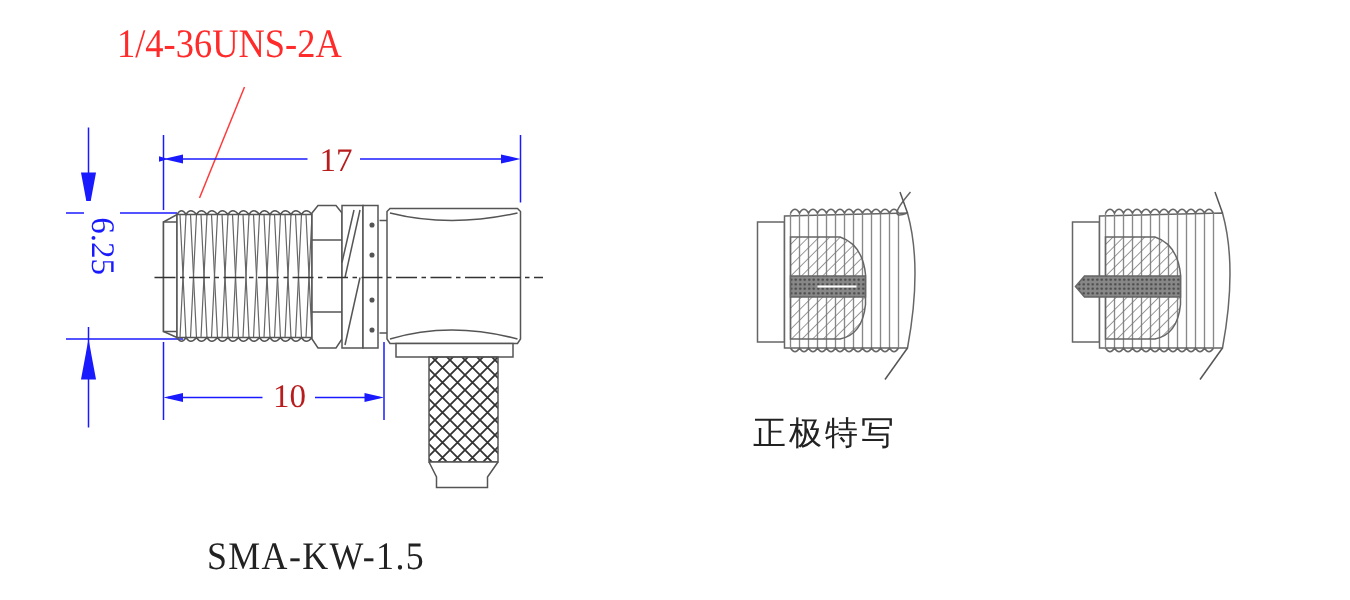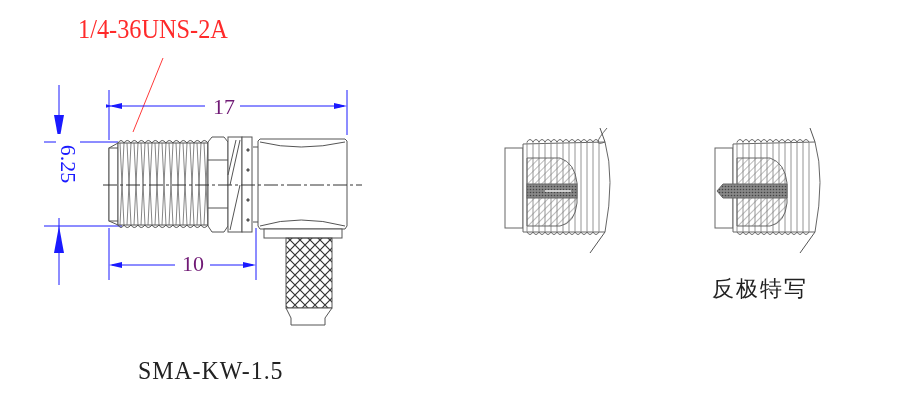--- a/index.html
+++ b/index.html
@@ -6,21 +6,21 @@
     body { width: 900px; height: 400px; position: relative; overflow: hidden; }
     #stage { position: absolute; left: 0; top: 0; width: 900px; height: 358px; }
     .thread-label {
       position: absolute; left: 78px; top: 14px;
       font-family: "Liberation Serif", "DejaVu Serif", serif;
       font-size: 27px; color: #ff2a2a; letter-spacing: 0px;
       transform: scaleX(0.9); transform-origin: left top;
     }
     .dim-text {
       position: absolute; font-family: "Liberation Serif", "DejaVu Serif", serif;
-      font-size: 22px; color: #701a75; background: #fff; line-height: 1;
+      font-size: 22px; color: #b91c1c; background: #fff; line-height: 1;
     }
     .dim-17 { left: 210px; top: 96px; padding: 0 3px; }
     .dim-11 { left: 179px; top: 253px; padding: 0 3px; }
     .dim-625 {
       position: absolute; left: 38px; top: 152px;
       font-family: "Liberation Serif", "DejaVu Serif", serif;
       font-size: 22px; color: #1a1aff; background: #fff;
       transform: rotate(90deg); transform-origin: center center;
       width: 60px; text-align: center; line-height: 24px;
     }
@@ -171,14 +171,14 @@
       <path d="M95,0 L100,14" fill="none" stroke="#555"></path>
       <path d="M100,104 L85,125" fill="none" stroke="#555"></path>
     </g>
   </svg>
 
   <div class="thread-label">1/4-36UNS-2A</div>
   <div class="dim-text dim-17">17</div>
   <div class="dim-text dim-11">10</div>
   <div class="dim-625">6.25</div>
   <div class="model-label">SMA-KW-1.5</div>
-  <div class="caption cap-neg">反极特写</div>
+  <div class="caption cap-pos">正极特写</div>
 </div>
 
 </body></html>

